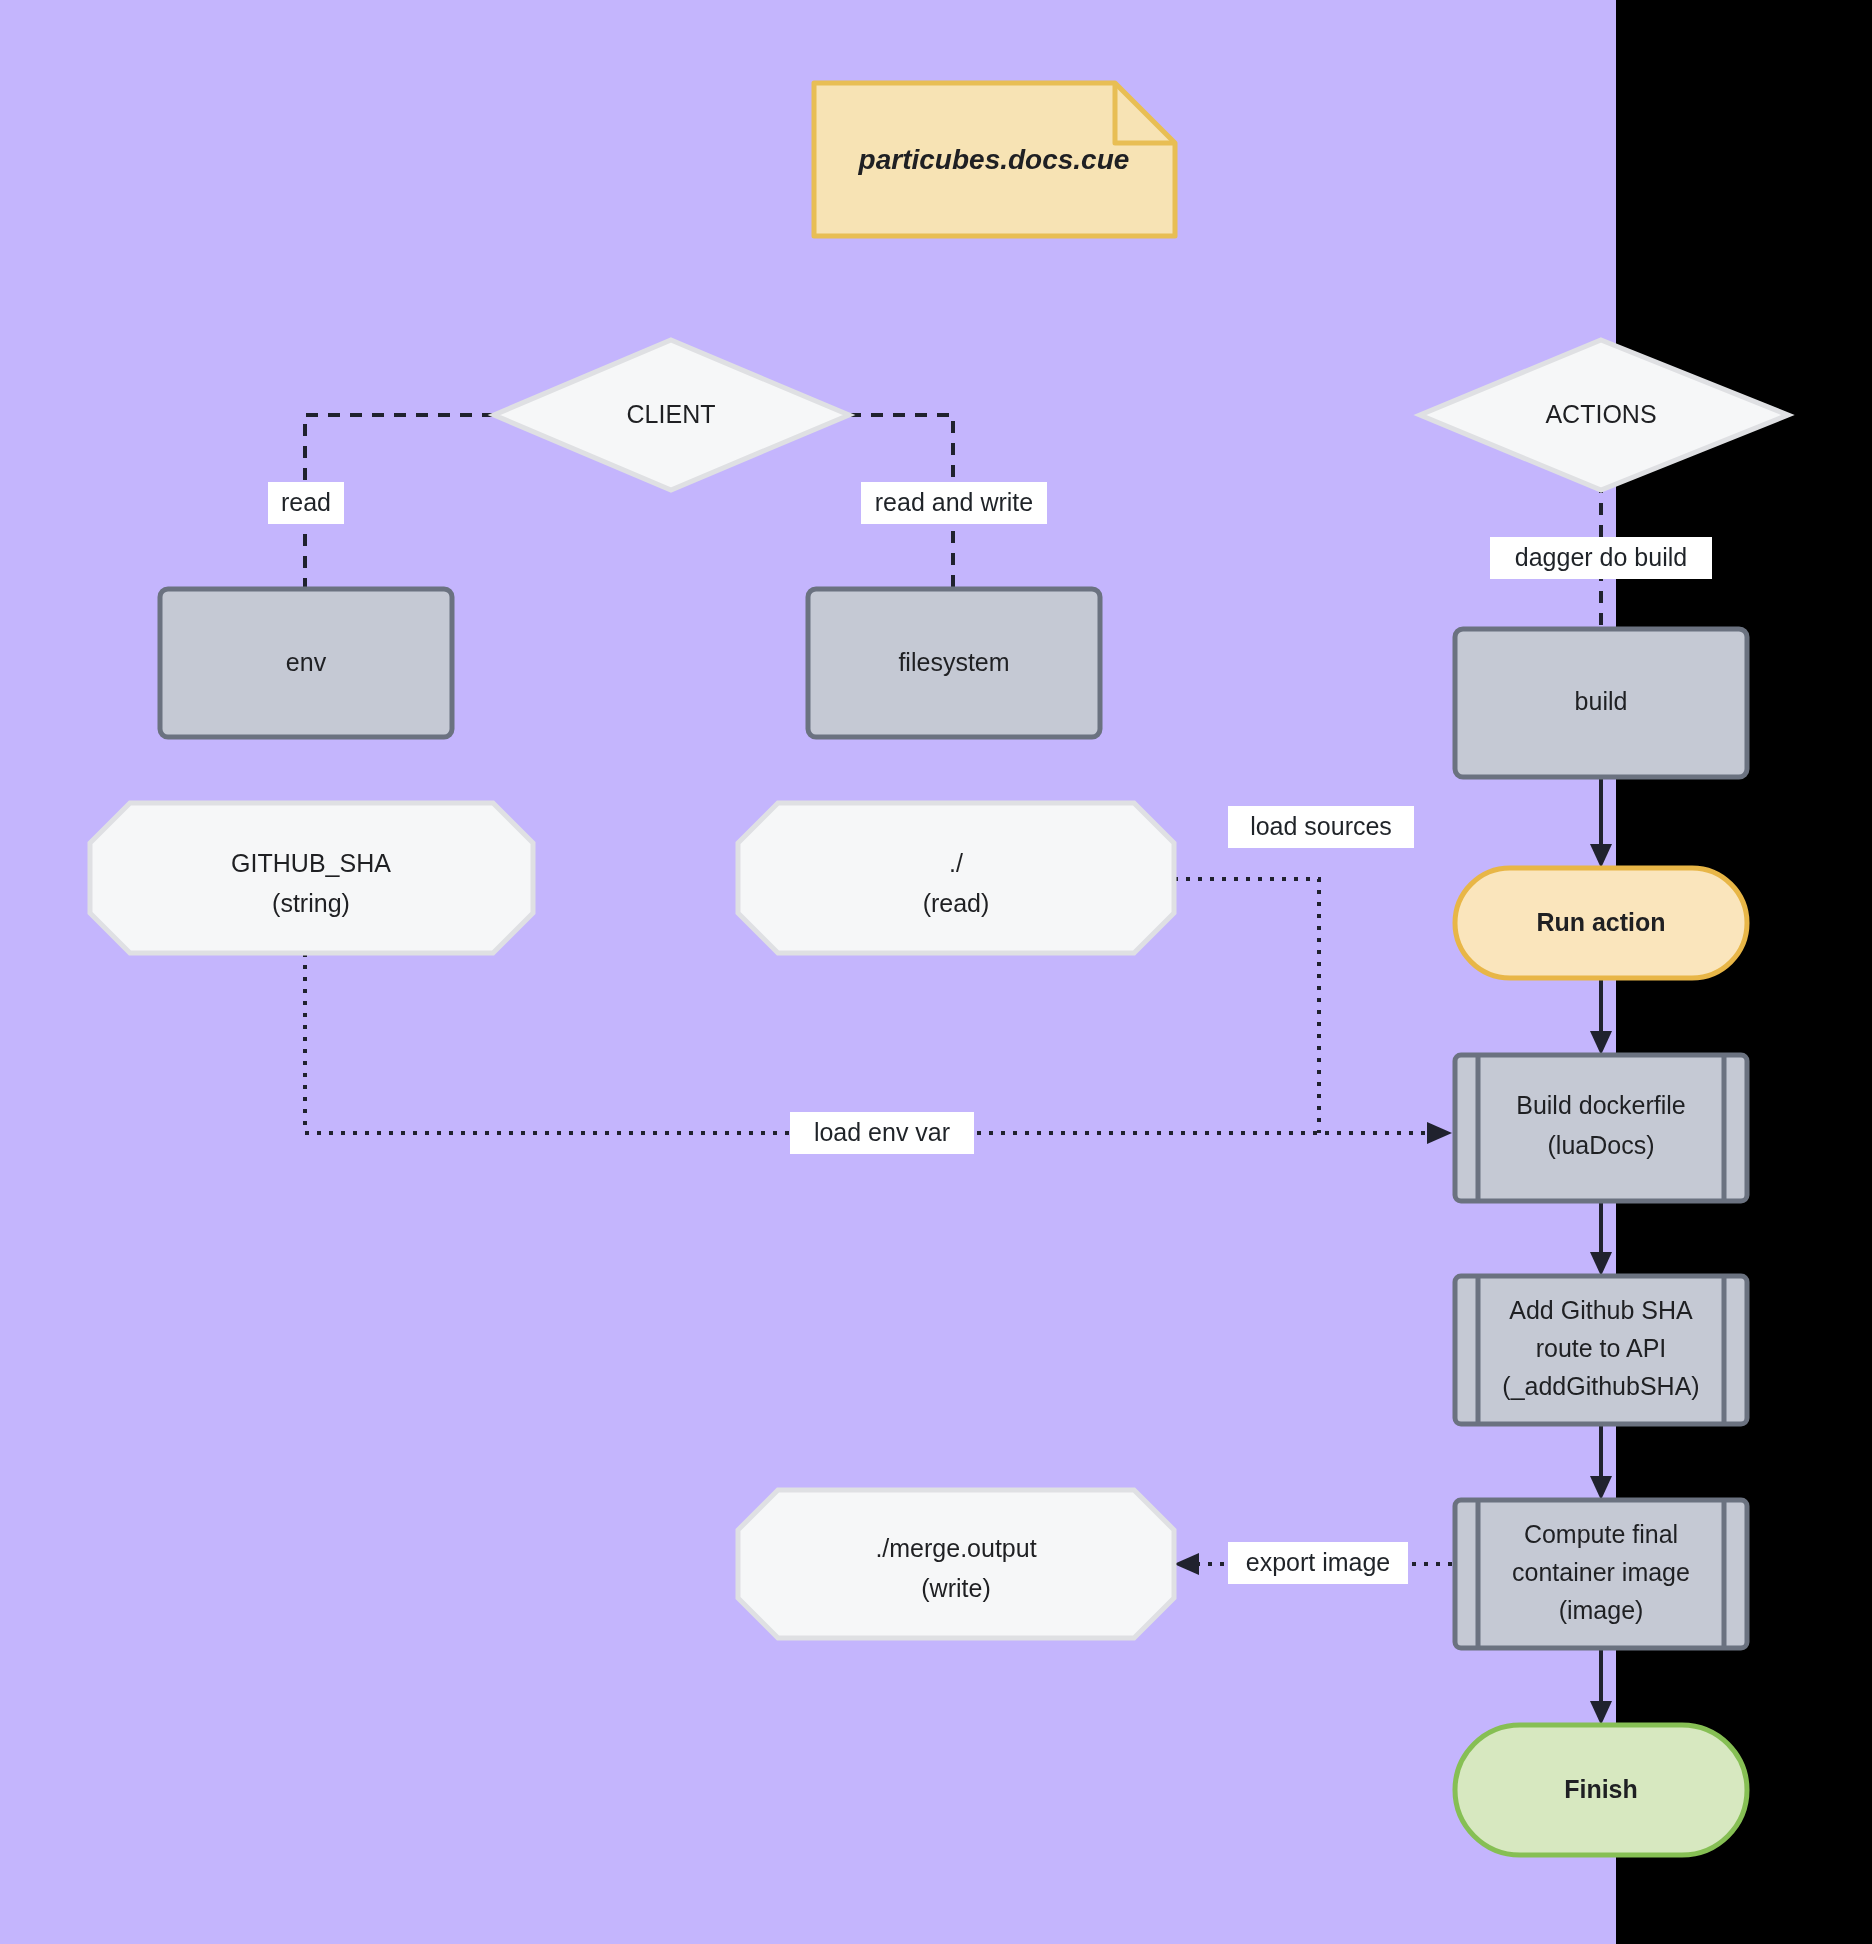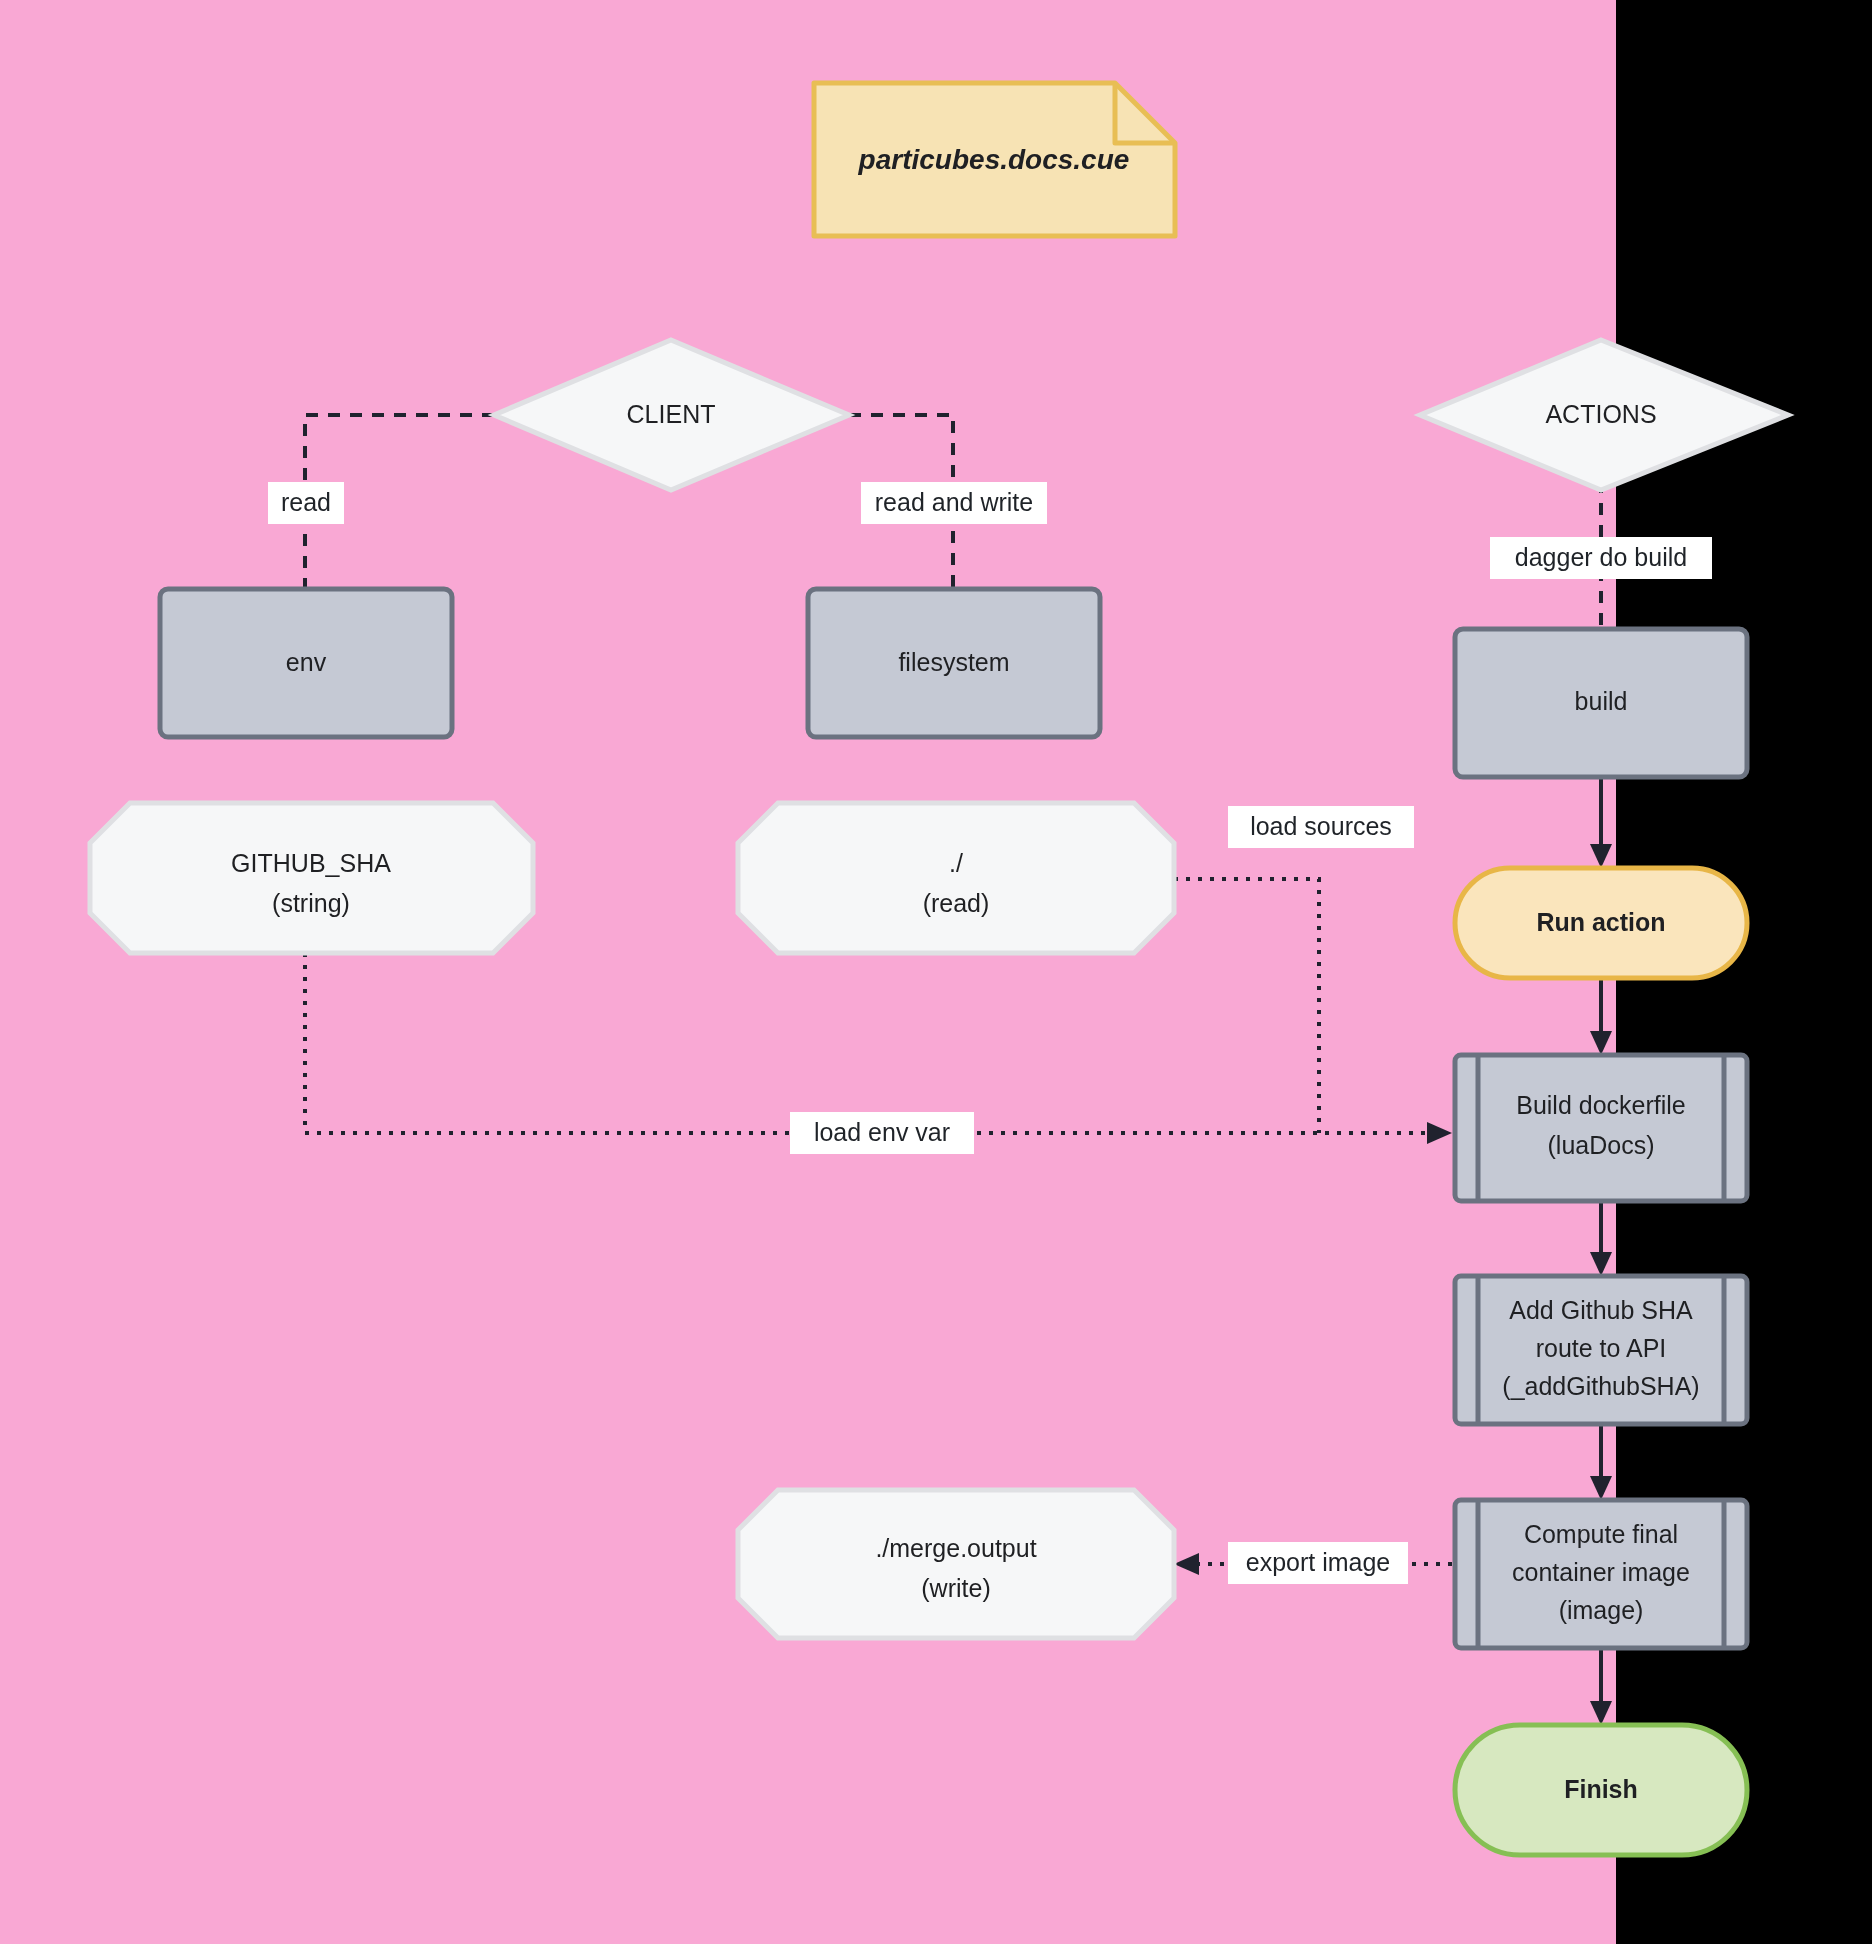--- a/index.html
+++ b/index.html
@@ -10,21 +10,21 @@
   body {
     width: 1872px;
     height: 1944px;
     overflow: hidden;
     font-family: "Liberation Sans", sans-serif;
   }
   #diagram-root {
     position: relative;
     width: 1616px;
     height: 1944px;
-    background: #f9a8d4;
+    background: #c4b5fd;
   }
   svg#flow {
     display: block;
     width: 1872px;
     height: 1944px;
   }
   .node-label {
     font-family: "Liberation Sans", sans-serif;
     font-size: 25px;
     fill: #1f2023;

